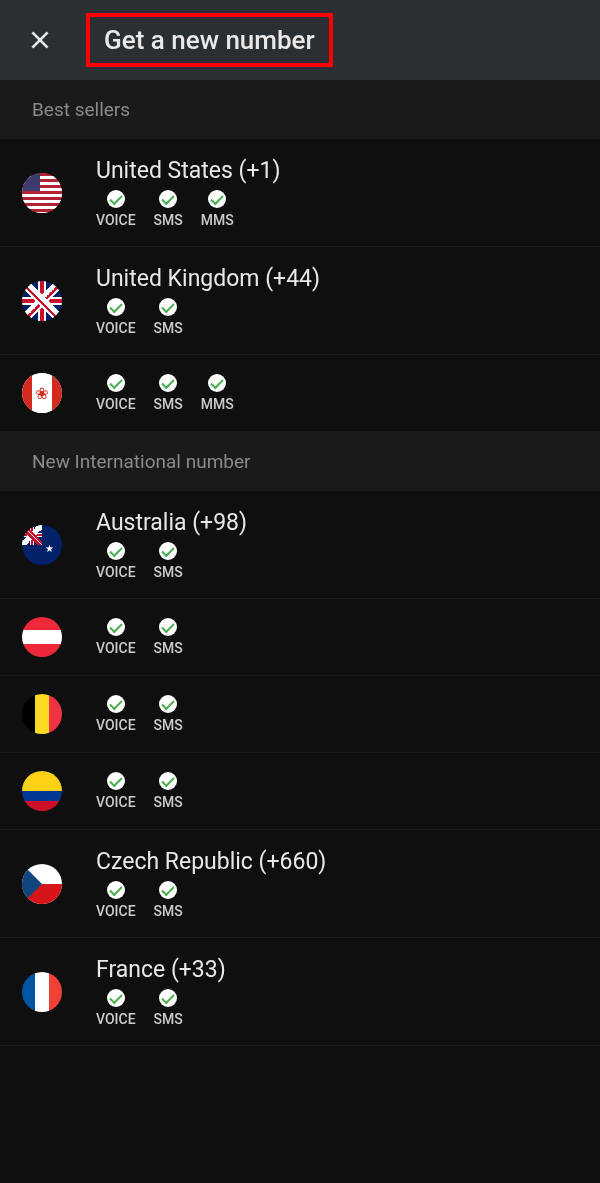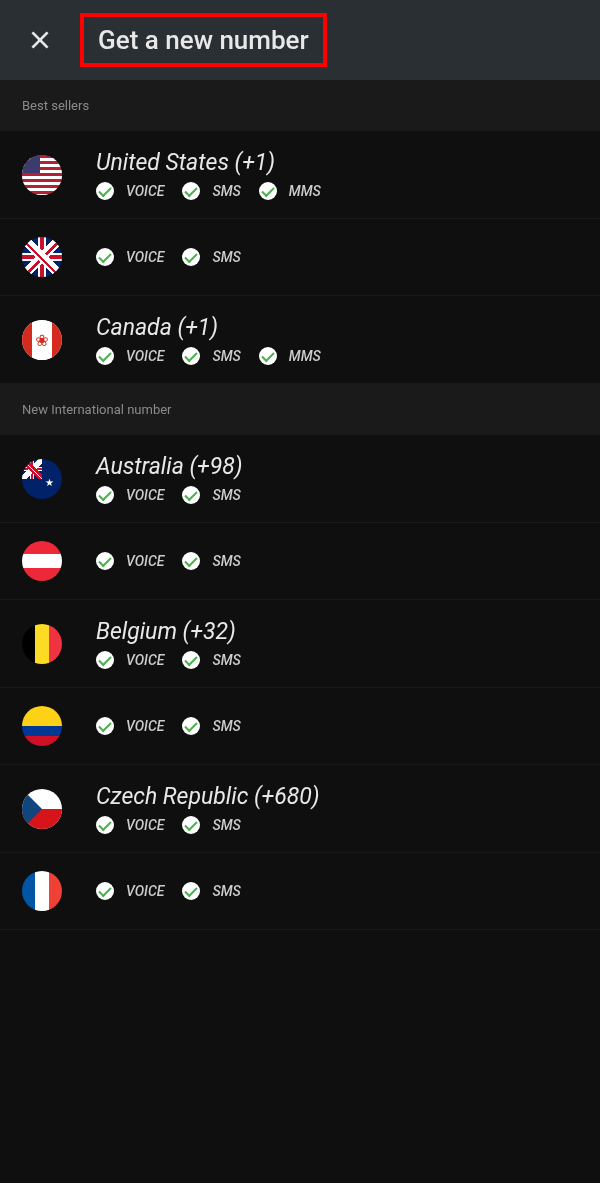--- a/index.html
+++ b/index.html
@@ -28,69 +28,69 @@
       display: flex;
       align-items: center;
       justify-content: center;
       cursor: pointer;
     }
     .close-icon svg {
       width: 26px;
       height: 26px;
     }
     .title-wrapper {
-      margin-left: 20px;
+      margin-left: 26px;
       padding: 8px 14px;
       border: 4px solid #ff0000;
     }
     .title {
       font-size: 26px;
       font-weight: 500;
       color: #e8e8e8;
     }
     .section-header {
       background: #1a1a1a;
-      padding: 18px 22px;
-      font-size: 13px;
+      padding: 18px 32px;
+      font-size: 19px;
       color: #8a8a8a;
     }
     .country-row {
       display: flex;
       align-items: center;
       padding: 18px 22px;
       border-bottom: 1px solid #1a1a1a;
       cursor: pointer;
     }
     .flag {
       width: 40px;
       height: 40px;
       border-radius: 50%;
       flex-shrink: 0;
       overflow: hidden;
       display: flex;
       flex-direction: column;
     }
     .country-info {
       margin-left: 34px;
-      font-style: italic;
     }
     .country-name {
       font-size: 23px;
       font-weight: 400;
       color: #e8e8e8;
       margin-bottom: 6px;
     }
     .features {
       display: flex;
       gap: 18px;
     }
     .feature {
       display: flex;
       align-items: center;
-      gap: 12px;
+      gap: 4px;
+      flex-direction: column;
     }
     .check-icon {
       width: 18px;
       height: 18px;
       background: #fff;
       border-radius: 50%;
       display: flex;
       align-items: center;
       justify-content: center;
       position: relative;
@@ -282,40 +282,40 @@
           <div class="feature">
             <span class="check-icon"></span>
             <span class="feature-label">MMS</span>
           </div>
         </div>
       </div>
     </div>
     <div class="country-row">
       <div class="flag flag-uk"></div>
       <div class="country-info">
+        <div class="country-name">United Kingdom (+44)</div>
         <div class="features">
           <div class="feature">
             <span class="check-icon"></span>
             <span class="feature-label">VOICE</span>
           </div>
           <div class="feature">
             <span class="check-icon"></span>
             <span class="feature-label">SMS</span>
           </div>
         </div>
       </div>
     </div>
     <div class="country-row">
       <div class="flag flag-ca">
         <div class="side"></div>
         <div class="mid"></div>
         <div class="side"></div>
       </div>
       <div class="country-info">
-        <div class="country-name">Canada (+1)</div>
         <div class="features">
           <div class="feature">
             <span class="check-icon"></span>
             <span class="feature-label">VOICE</span>
           </div>
           <div class="feature">
             <span class="check-icon"></span>
             <span class="feature-label">SMS</span>
           </div>
           <div class="feature">
@@ -361,21 +361,20 @@
         </div>
       </div>
     </div>
     <div class="country-row">
       <div class="flag flag-be">
         <div class="b"></div>
         <div class="y"></div>
         <div class="r"></div>
       </div>
       <div class="country-info">
-        <div class="country-name">Belgium (+32)</div>
         <div class="features">
           <div class="feature">
             <span class="check-icon"></span>
             <span class="feature-label">VOICE</span>
           </div>
           <div class="feature">
             <span class="check-icon"></span>
             <span class="feature-label">SMS</span>
           </div>
         </div>
@@ -396,40 +395,41 @@
           <div class="feature">
             <span class="check-icon"></span>
             <span class="feature-label">SMS</span>
           </div>
         </div>
       </div>
     </div>
     <div class="country-row">
       <div class="flag flag-cz"></div>
       <div class="country-info">
-        <div class="country-name">Czech Republic (+680)</div>
+        <div class="country-name">Czech Republic (+660)</div>
         <div class="features">
           <div class="feature">
             <span class="check-icon"></span>
             <span class="feature-label">VOICE</span>
           </div>
           <div class="feature">
             <span class="check-icon"></span>
             <span class="feature-label">SMS</span>
           </div>
         </div>
       </div>
     </div>
     <div class="country-row">
       <div class="flag flag-fr">
         <div class="b"></div>
         <div class="w"></div>
         <div class="r"></div>
       </div>
       <div class="country-info">
+        <div class="country-name">France (+33)</div>
         <div class="features">
           <div class="feature">
             <span class="check-icon"></span>
             <span class="feature-label">VOICE</span>
           </div>
           <div class="feature">
             <span class="check-icon"></span>
             <span class="feature-label">SMS</span>
           </div>
         </div>

